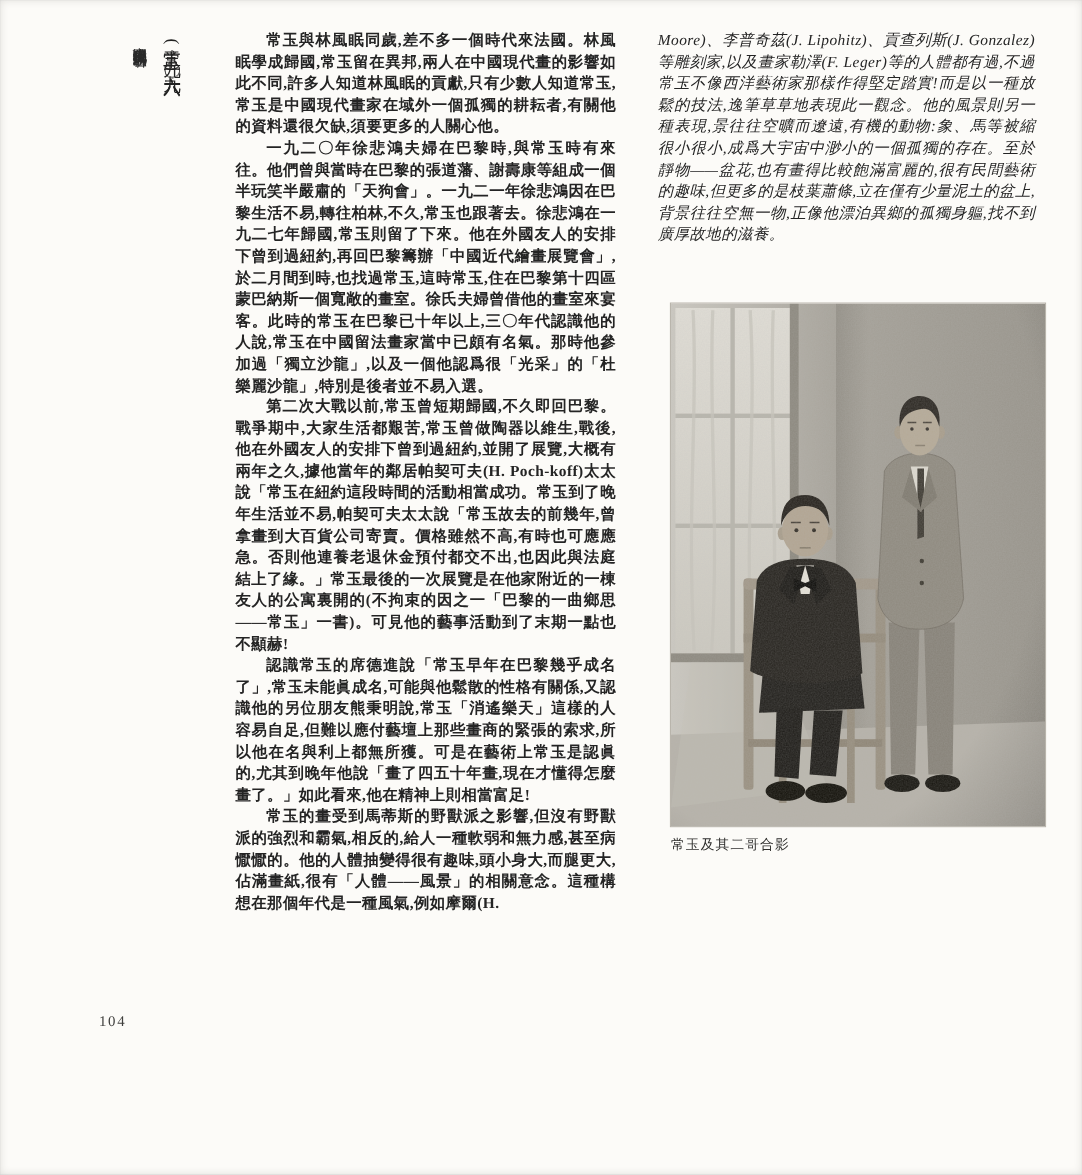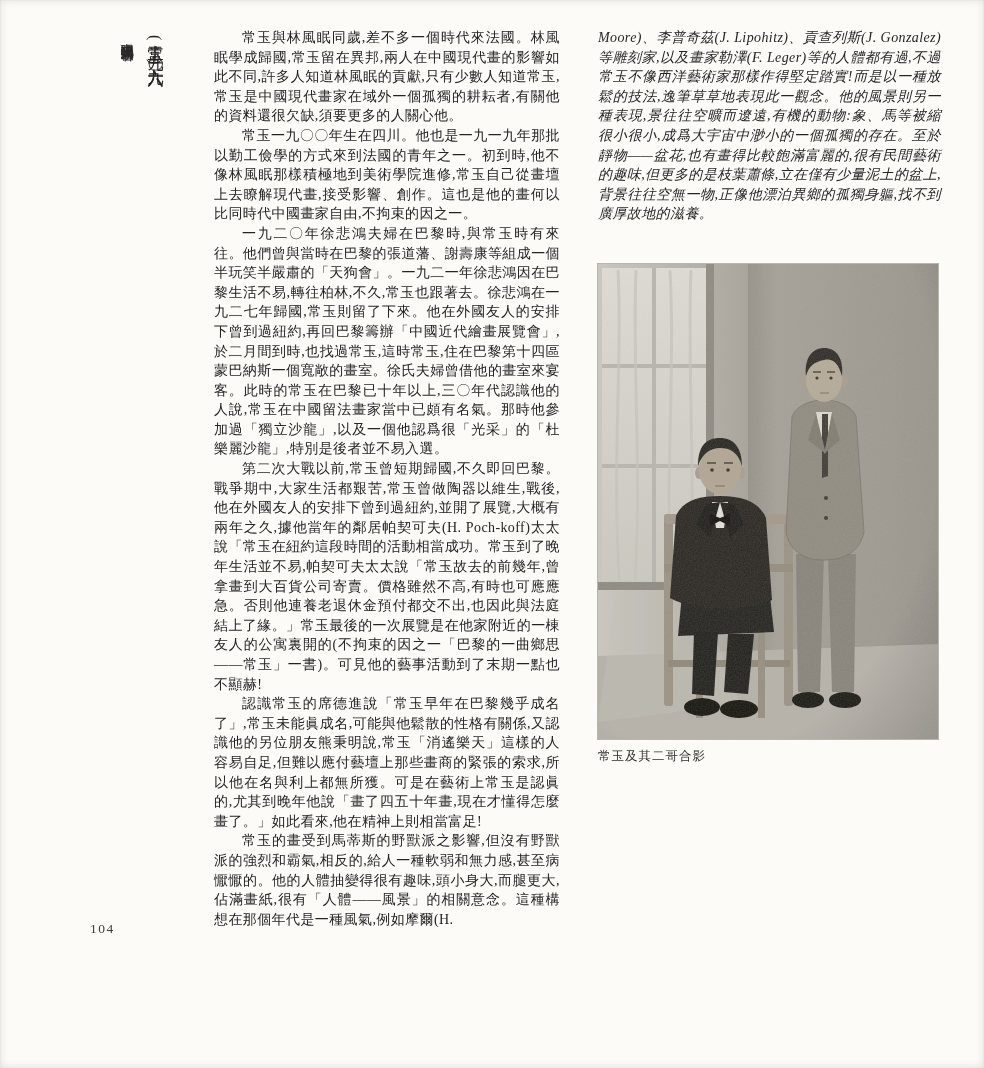--- a/index.html
+++ b/index.html
@@ -26,46 +26,45 @@
   .subtitle{
     font-size:13px;line-height:1.05;letter-spacing:.5px;color:#2a2a2a;
     margin-block-start:13px;
   }
   .col{
     position:absolute;top:28px;
     font-size:14px;line-height:19.6px;letter-spacing:.4px;
     text-align:justify;color:#242424;
   }
   .col p{margin:0;text-indent:2em;}
-  .col-left{left:214px;width:346px;}
+  .col-left{left:214px;width:346px;font-weight:bold;}
   .col-right{left:598px;width:343px;}
   .col-right p.cont{text-indent:0;font-style:italic;}
   .photo-figure{
-    position:absolute;left:598px;top:264px;width:304px;margin:0;
+    position:absolute;left:598px;top:264px;width:304px;margin:12px;
   }
   .photo-figure svg{display:block;outline:1px solid #b9b5ac;}
   .photo-figure figcaption{
     margin-top:9px;font-size:12.5px;letter-spacing:1px;color:#2e2e2c;
   }
 </style>
 </head>
 <body>
 
 <div class="page">
 
   <div class="page-number">104</div>
 
   <div class="titles">
     <div class="main-title">常玉(一九〇〇~一九六六)</div>
     <div class="subtitle">中國現代畫孤獨的耕耘者</div>
   </div>
 
   <div class="col col-left">
     <p>常玉與林風眠同歲,差不多一個時代來法國。林風眠學成歸國,常玉留在異邦,兩人在中國現代畫的影響如此不同,許多人知道林風眠的貢獻,只有少數人知道常玉,常玉是中國現代畫家在域外一個孤獨的耕耘者,有關他的資料還很欠缺,須要更多的人關心他。</p>
-    <p>常玉一九〇〇年生在四川。他也是一九一九年那批以勤工儉學的方式來到法國的青年之一。初到時,他不像林風眠那樣積極地到美術學院進修,常玉自己從畫壇上去瞭解現代畫,接受影響、創作。這也是他的畫何以比同時代中國畫家自由,不拘束的因之一。</p>
     <p>一九二〇年徐悲鴻夫婦在巴黎時,與常玉時有來往。他們曾與當時在巴黎的張道藩、謝壽康等組成一個半玩笑半嚴肅的「天狗會」。一九二一年徐悲鴻因在巴黎生活不易,轉往柏林,不久,常玉也跟著去。徐悲鴻在一九二七年歸國,常玉則留了下來。他在外國友人的安排下曾到過紐約,再回巴黎籌辦「中國近代繪畫展覽會」,於二月間到時,也找過常玉,這時常玉,住在巴黎第十四區蒙巴納斯一個寬敞的畫室。徐氏夫婦曾借他的畫室來宴客。此時的常玉在巴黎已十年以上,三〇年代認識他的人說,常玉在中國留法畫家當中已頗有名氣。那時他參加過「獨立沙龍」,以及一個他認爲很「光采」的「杜樂麗沙龍」,特別是後者並不易入選。</p>
     <p>第二次大戰以前,常玉曾短期歸國,不久即回巴黎。戰爭期中,大家生活都艱苦,常玉曾做陶器以維生,戰後,他在外國友人的安排下曾到過紐約,並開了展覽,大概有兩年之久,據他當年的鄰居帕契可夫(H. Poch-koff)太太說「常玉在紐約這段時間的活動相當成功。常玉到了晚年生活並不易,帕契可夫太太說「常玉故去的前幾年,曾拿畫到大百貨公司寄賣。價格雖然不高,有時也可應應急。否則他連養老退休金預付都交不出,也因此與法庭結上了緣。」常玉最後的一次展覽是在他家附近的一棟友人的公寓裏開的(不拘束的因之一「巴黎的一曲鄉思——常玉」一書)。可見他的藝事活動到了末期一點也不顯赫!</p>
     <p>認識常玉的席德進說「常玉早年在巴黎幾乎成名了」,常玉未能眞成名,可能與他鬆散的性格有關係,又認識他的另位朋友熊秉明說,常玉「消遙樂天」這樣的人容易自足,但難以應付藝壇上那些畫商的緊張的索求,所以他在名與利上都無所獲。可是在藝術上常玉是認眞的,尤其到晚年他說「畫了四五十年畫,現在才懂得怎麼畫了。」如此看來,他在精神上則相當富足!</p>
     <p>常玉的畫受到馬蒂斯的野獸派之影響,但沒有野獸派的強烈和霸氣,相反的,給人一種軟弱和無力感,甚至病懨懨的。他的人體抽變得很有趣味,頭小身大,而腿更大,佔滿畫紙,很有「人體——風景」的相關意念。這種構想在那個年代是一種風氣,例如摩爾(H.</p>
   </div>
 
   <div class="col col-right">
     <p class="cont">Moore)、李普奇茲(J. Lipohitz)、貢查列斯(J. Gonzalez)等雕刻家,以及畫家勒澤(F. Leger)等的人體都有過,不過常玉不像西洋藝術家那樣作得堅定踏實!而是以一種放鬆的技法,逸筆草草地表現此一觀念。他的風景則另一種表現,景往往空曠而遼遠,有機的動物:象、馬等被縮很小很小,成爲大宇宙中渺小的一個孤獨的存在。至於靜物——盆花,也有畫得比較飽滿富麗的,很有民間藝術的趣味,但更多的是枝葉蕭條,立在僅有少量泥土的盆上,背景往往空無一物,正像他漂泊異鄉的孤獨身軀,找不到廣厚故地的滋養。</p>
   </div>
 

